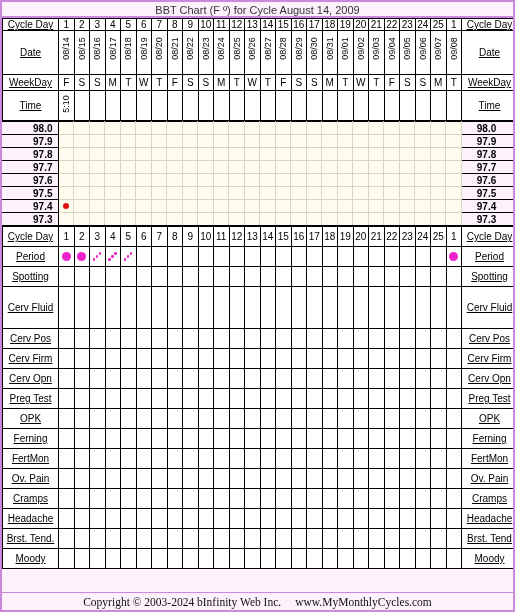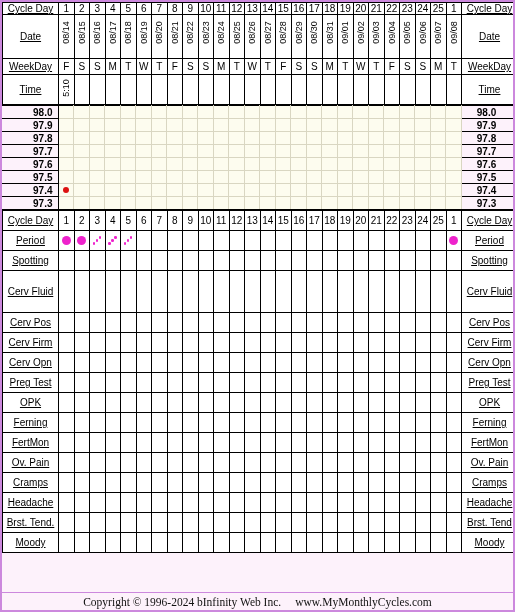--- a/index.html
+++ b/index.html
@@ -182,20 +182,21 @@
     white-space: nowrap;
     box-sizing: border-box;
   }
   .chart-footer .sep { display: inline-block; width: 14px; }
 </style>
 </head>
 <body>
 
 <div id="chart-root">
 
+  <div class="chart-title">BBT Chart (F º) for Cycle August 14, 2009</div>
 
   <table class="grid-table">
     <colgroup>
         <col class="lbl">
         <col class="dcol" span="26">
         <col class="lbl">
       </colgroup>
     <tbody>
       <tr class="row-cycleday">
         <td class="lbl-cell">Cycle Day</td>
@@ -1136,16 +1137,16 @@
           <td class="blank-cell"></td>
           <td class="blank-cell"></td>
           <td class="blank-cell"></td>
           <td class="blank-cell"></td>
           <td class="lbl-cell">Moody</td>
         </tr>
       </tbody>
   </table>
 
   <div class="chart-footer">
-    <span>Copyright © 1996-2024 bInfinity Web Inc.</span><span class="sep"></span><span>www.MyMonthlyCycles.com</span>
+    <span>Copyright © 2003-2024 bInfinity Web Inc.</span><span class="sep"></span><span>www.MyMonthlyCycles.com</span>
   </div>
 
 </div>
 
 </body></html>

